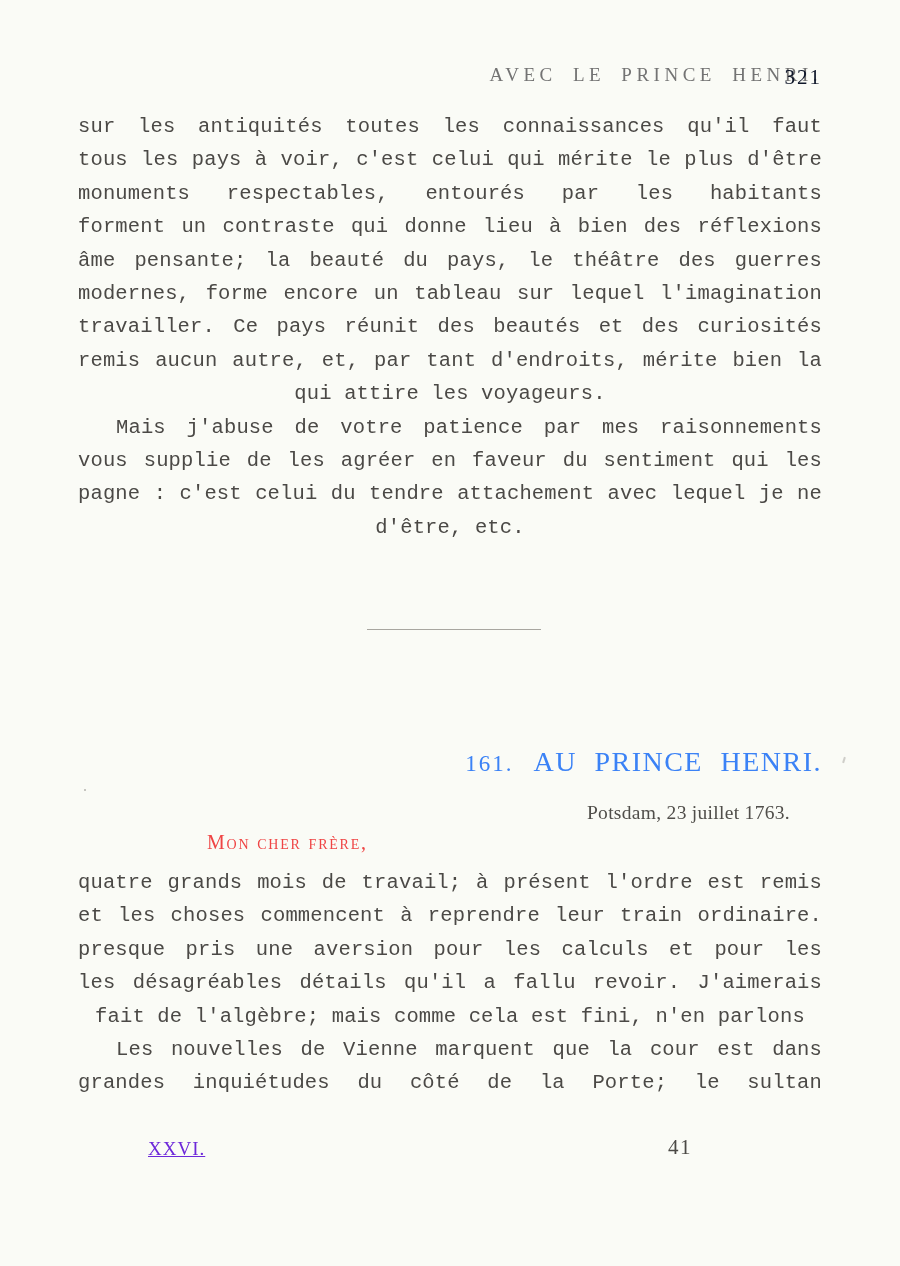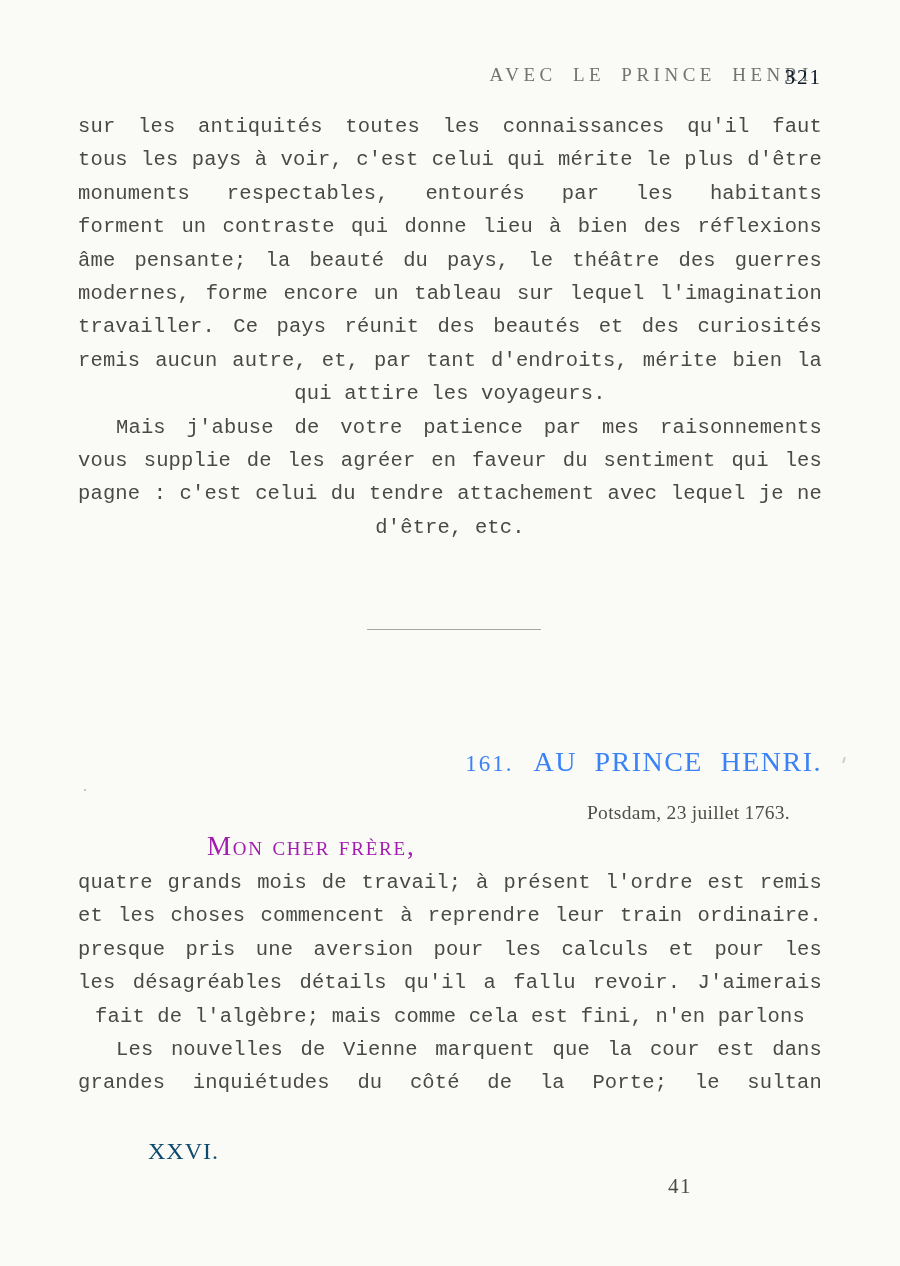--- a/index.html
+++ b/index.html
@@ -63,31 +63,31 @@
     font-size: 28px; letter-spacing: 1.5px; word-spacing: 9px;
   }
 
   .dateline {
     position: absolute; top: 802px; right: 110px;
     font-size: 19.5px; letter-spacing: 0.3px; color: #504e4a;
   }
 
   .salutation {
     position: absolute; top: 831px; left: 207px;
-    font-variant: small-caps; font-size: 27px; letter-spacing: 1.8px;
-    color: #a21caf;
+    font-variant: small-caps; font-size: 20px; letter-spacing: 1.8px;
+    color: #ef4444;
   }
 
   
   .volume-mark {
     position: absolute; left: 148px; top: 1138px;
-    font-size: 24px; letter-spacing: 1px; color: #0c4a6e;
+    font-size: 19px; letter-spacing: 1px; color: #6d28d9; text-decoration: underline;
   }
   .signature-number {
-    position: absolute; left: 668px; top: 1174px;
+    position: absolute; left: 668px; top: 1135px;
     font-size: 21px; letter-spacing: 1.5px; color: #4b4945;
   }
 
   
   .speck-1 {
     position: absolute; left: 84px; top: 789px; width: 2px; height: 2px;
     background: #97958f; border-radius: 50%; opacity: 0.7;
   }
   .speck-2 {
     position: absolute; left: 843px; top: 757px; width: 2px; height: 6px;

